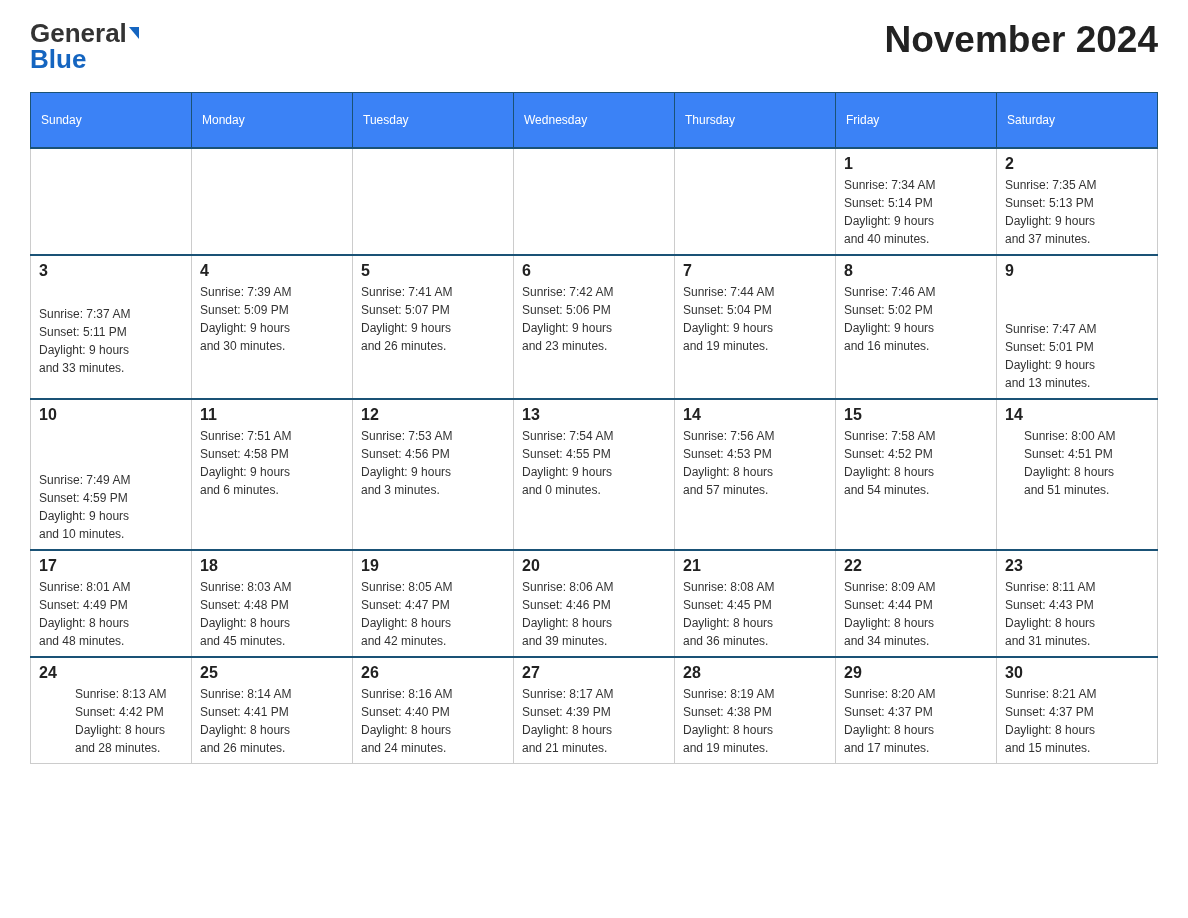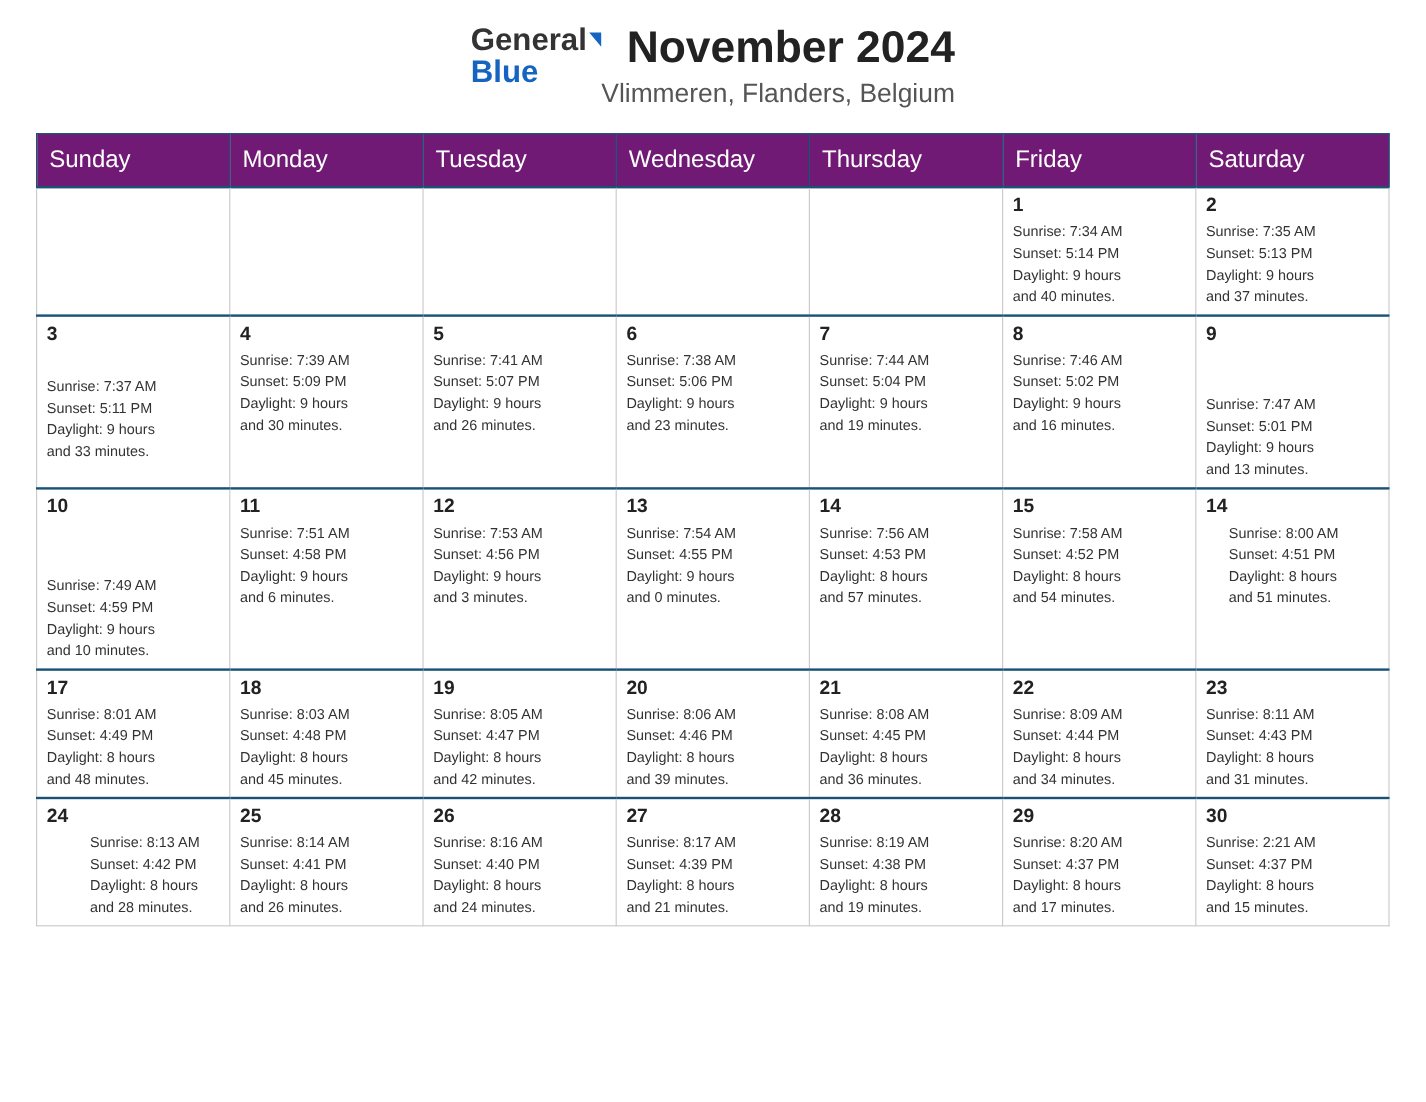--- a/index.html
+++ b/index.html
@@ -5,21 +5,21 @@
     * { box-sizing: border-box; margin: 0; padding: 0; }
     body {
       font-family: Arial, sans-serif;
       background: #fff;
       padding: 20px 30px;
       width: 1188px;
       min-height: 918px;
     }
     .header {
       display: flex;
-      justify-content: center;
+      justify-content: space-between;
       align-items: flex-start;
       margin-bottom: 20px;
     }
     .logo {
       display: flex;
       flex-direction: column;
       align-items: flex-start;
     }
     .logo-text-general {
       font-size: 26px;
@@ -59,24 +59,24 @@
     .location {
       font-size: 22px;
       color: #555;
       margin-top: 4px;
     }
     .calendar {
       width: 100%;
       border-collapse: collapse;
     }
     .calendar th {
-      background-color: #701a75;
+      background-color: #3b82f6;
       color: #fff;
-      padding: 10px 10px;
-      font-size: 20px;
+      padding: 20px 10px;
+      font-size: 12px;
       font-weight: normal;
       text-align: left;
       border: 1px solid #1a5276;
     }
     .calendar td {
       vertical-align: top;
       padding: 6px 8px;
       border: 1px solid #ccc;
       width: calc(100% / 7);
       min-height: 100px;
@@ -107,21 +107,20 @@
 <div class="header">
   <div class="logo">
     <div class="logo-row">
       <span class="logo-text-general">General</span>
       <span class="logo-arrow"></span>
     </div>
     <span class="logo-text-blue">Blue</span>
   </div>
   <div class="title-block">
     <div class="month-year">November 2024</div>
-    <div class="location">Vlimmeren, Flanders, Belgium</div>
   </div>
 </div>
 
 <table class="calendar">
   <thead>
     <tr>
     <th>Sunday</th>
         <th>Monday</th>
         <th>Tuesday</th>
         <th>Wednesday</th>
@@ -169,21 +168,21 @@
         </td>
         <td>
           <span class="day-num">5</span>
           <div class="day-info" style="white-space: pre-line;">Sunrise: 7:41 AM
 Sunset: 5:07 PM
 Daylight: 9 hours
 and 26 minutes.</div>
         </td>
         <td>
           <span class="day-num">6</span>
-          <div class="day-info" style="white-space: pre-line;">Sunrise: 7:38 AM
+          <div class="day-info" style="white-space: pre-line;">Sunrise: 7:42 AM
 Sunset: 5:06 PM
 Daylight: 9 hours
 and 23 minutes.</div>
         </td>
         <td>
           <span class="day-num">7</span>
           <div class="day-info" style="white-space: pre-line;">Sunrise: 7:44 AM
 Sunset: 5:04 PM
 Daylight: 9 hours
 and 19 minutes.</div>
@@ -343,20 +342,20 @@
         </td>
         <td>
           <span class="day-num">29</span>
           <div class="day-info" style="white-space: pre-line;">Sunrise: 8:20 AM
 Sunset: 4:37 PM
 Daylight: 8 hours
 and 17 minutes.</div>
         </td>
         <td>
           <span class="day-num">30</span>
-          <div class="day-info" style="white-space: pre-line;">Sunrise: 2:21 AM
+          <div class="day-info" style="white-space: pre-line;">Sunrise: 8:21 AM
 Sunset: 4:37 PM
 Daylight: 8 hours
 and 15 minutes.</div>
         </td>
       </tr>
     </tbody>
 </table>
 
 </body></html>

